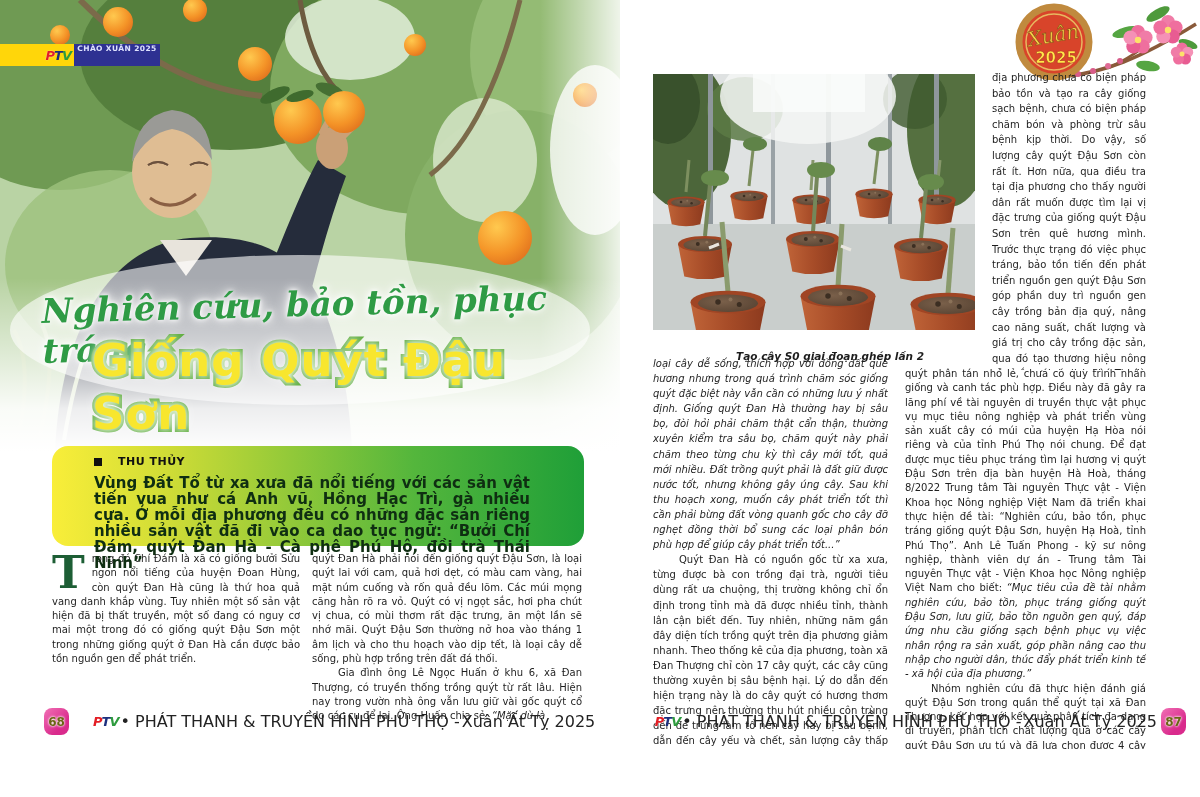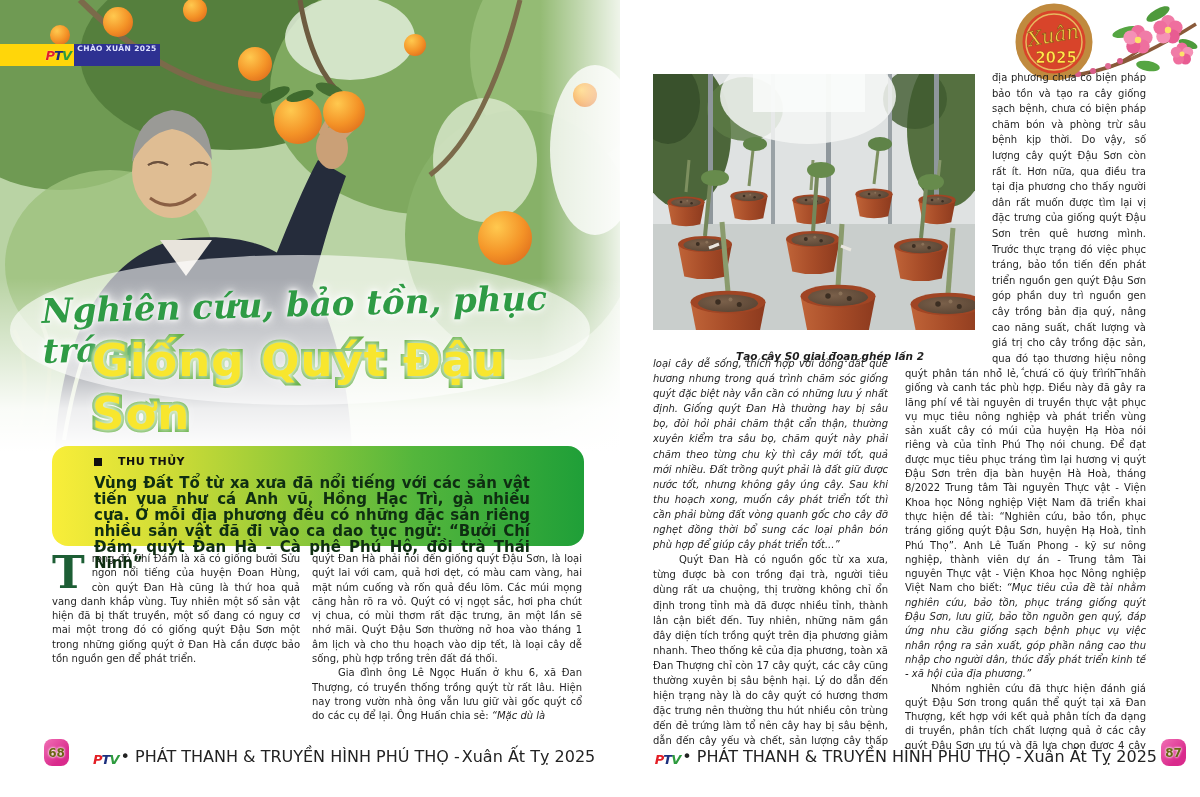--- a/index.html
+++ b/index.html
@@ -55,21 +55,21 @@
 
   
   .photoR{position:absolute;left:653px;top:74px;width:322px;height:256px;}
   .caption{position:absolute;left:653px;top:334px;width:322px;margin:16px;text-align:center;
            font-size:10.5px;font-weight:bold;font-style:italic;color:#1c1c1c;}
 
   
   .decor{position:absolute;left:1008px;top:2px;width:192px;height:78px;}
 
   
-  .footer{position:absolute;top:739px;display:flex;align-items:flex-end;gap:2px;z-index:6;}
+  .footer{position:absolute;top:708px;display:flex;align-items:center;gap:2px;z-index:6;}
   .footerL{left:44px;}
   .footerR{right:14px;}
   .pagebadge{position:relative;width:25px;height:27px;border-radius:8px;flex:0 0 auto;
     background:linear-gradient(135deg,#f170b5 0%,#d92a8c 70%);
     display:flex;align-items:center;justify-content:center;
     font-weight:bold;font-size:12px;color:#6b6414;text-shadow:0 0 2px #fff,0 0 3px #fff;}
   .pagebadge::before{content:"";position:absolute;left:-5px;top:-5px;width:13px;height:13px;border-radius:50%;
     background:radial-gradient(circle at 50% 50%,#fbd0e6 25%,#d population 0;}
   .pagebadge::before{background:radial-gradient(circle at 50% 50%,#fbd0e6 25%,#cf1f84 75%);}
   .fbar{width:2px;height:22px;background:#3a3a3a;flex:0 0 auto;}

